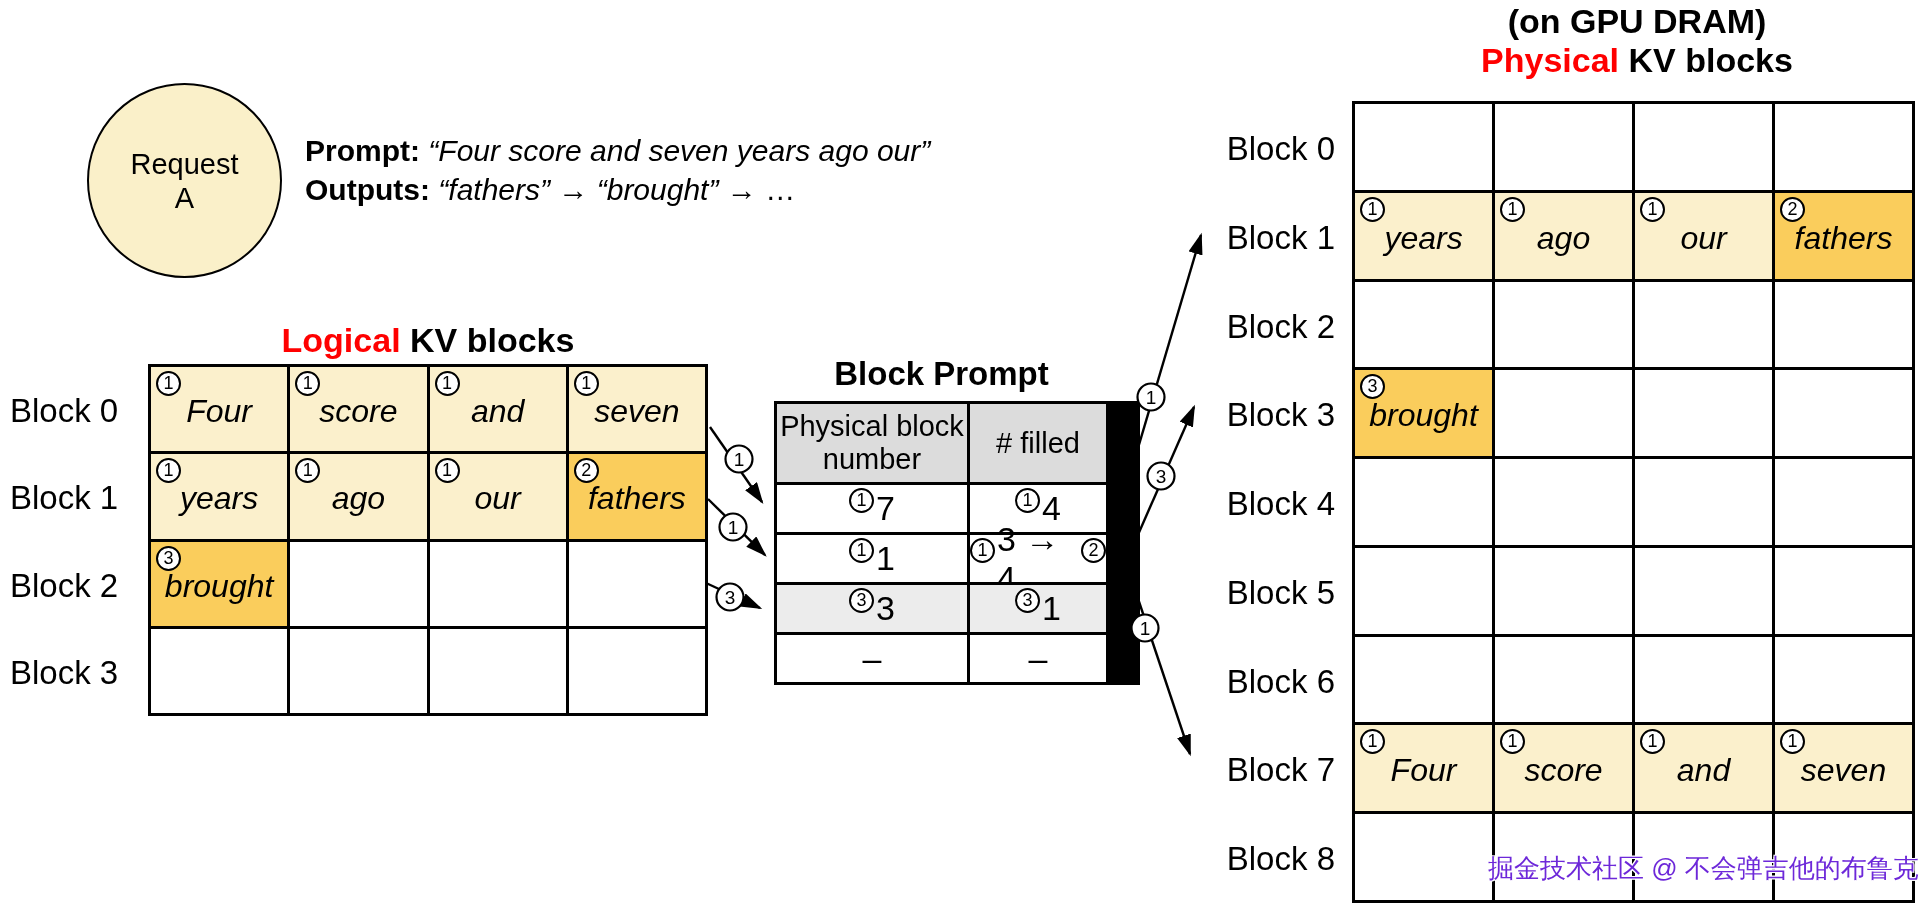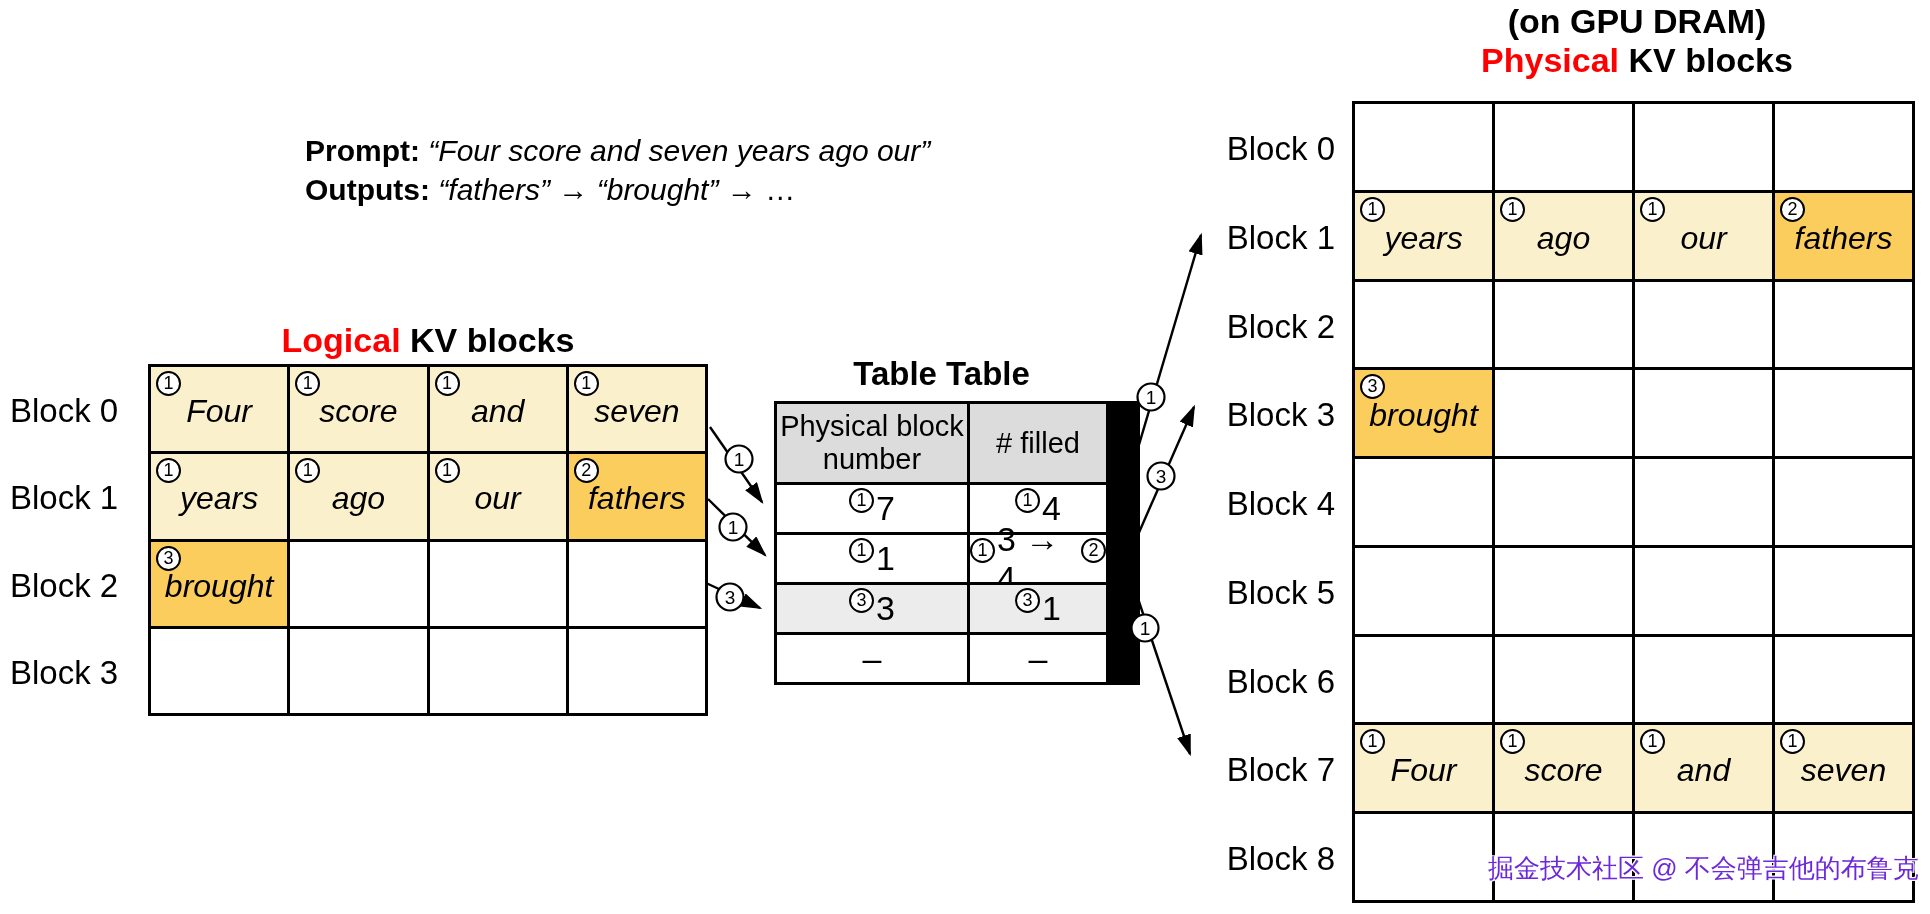--- a/index.html
+++ b/index.html
@@ -61,20 +61,24 @@
   .watermark{
     position:absolute;left:1488px;top:851px;font-size:26px;color:#6d28d9;white-space:nowrap;
     text-shadow:1px 1px 0 #fff,-1px -1px 0 #fff,1px -1px 0 #fff,-1px 1px 0 #fff;
   }
 </style>
 </head>
 <body>
 
 <div id="canvas">
 
+  <div class="req-circle">
+    <span>Request</span>
+    <span>A</span>
+  </div>
 
   <div class="prompt-block">
     <div>
       <span class="bold">Prompt:</span>
       <span class="ital">“Four score and seven years ago our”</span>
     </div>
     <div>
       <span class="bold">Outputs:</span>
       <span class="ital">“fathers”</span>
       <span>→</span>
@@ -132,21 +136,21 @@
       </div>
     <div class="cell"></div>
     <div class="cell"></div>
     <div class="cell"></div>
     <div class="cell"></div>
     <div class="cell"></div>
     <div class="cell"></div>
     <div class="cell"></div>
   </div>
 
-  <div class="sec-title" style="left:774px;top:355px;width:335px;font-size:33px;">Table Table</div>
+  <div class="sec-title" style="left:774px;top:355px;width:335px;font-size:33px;">Block Prompt</div>
 
   <div class="grid" style="left:774px;top:401px;width:366px;height:284px;box-sizing:border-box;grid-template-columns:190px 136px;grid-template-rows:78px 47px 47px 47px 47px;">
     <div class="bt-header">Physical block number</div>
     <div class="bt-header"># filled</div>
 
     <div class="btcell">
         <span class="ibadge pre">1</span>
         <span>7</span>
       </div>
     <div class="btcell">

